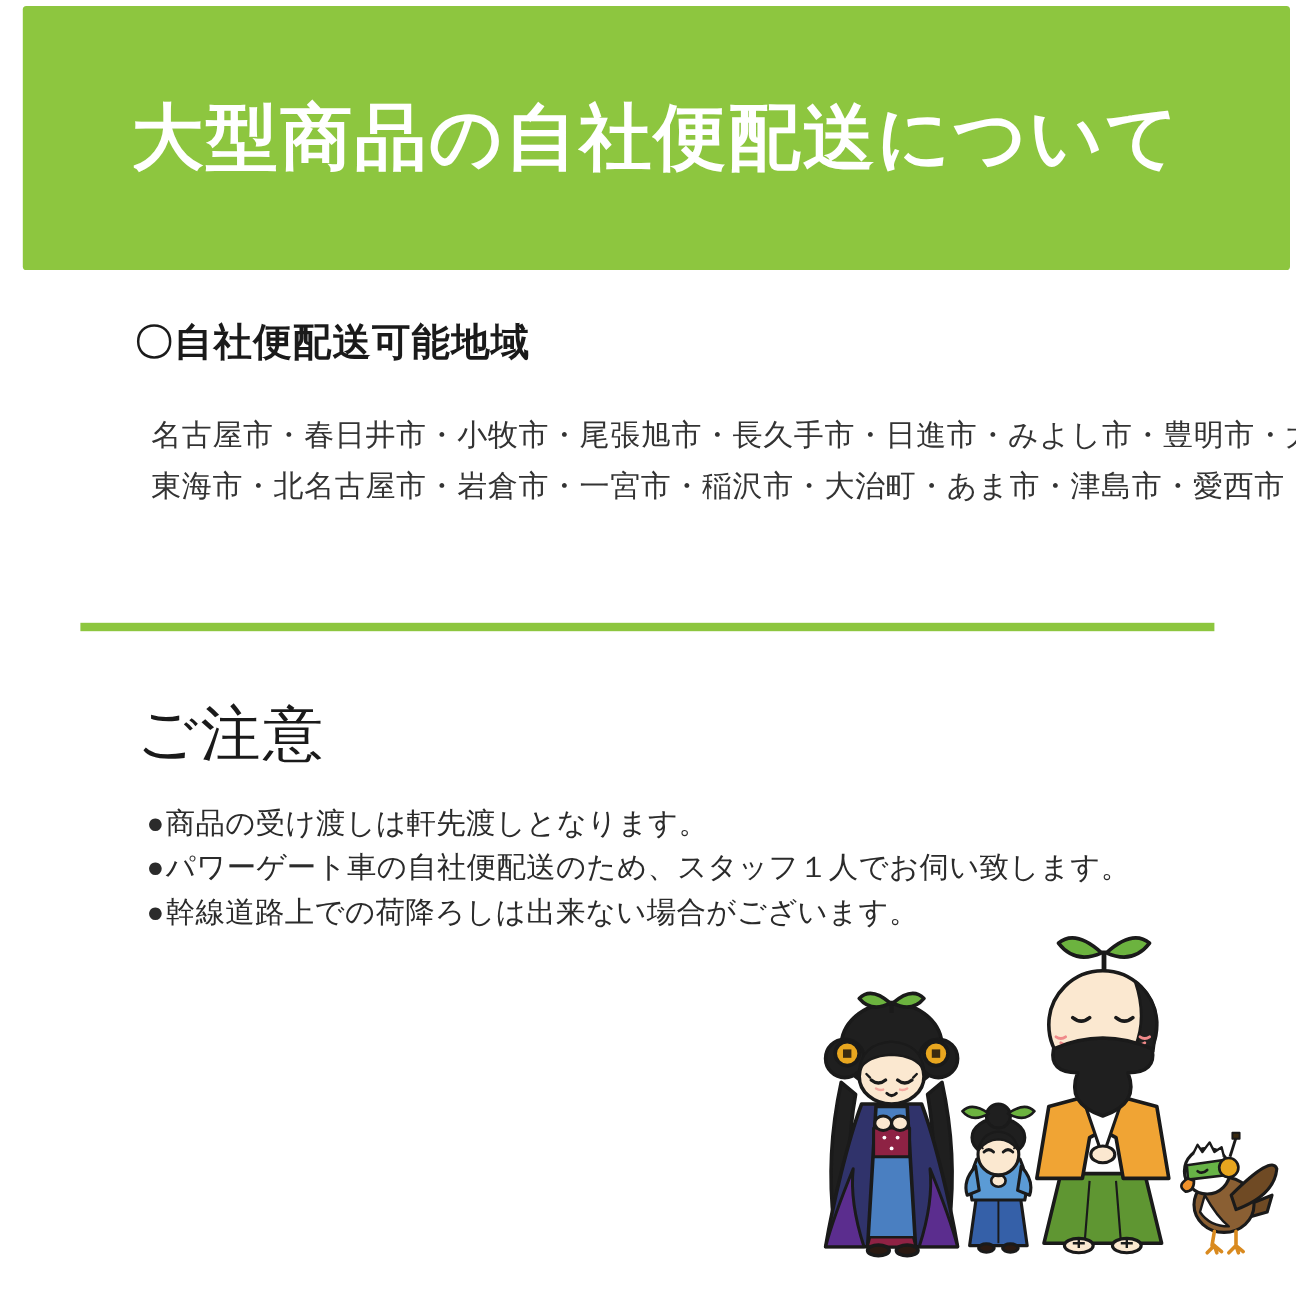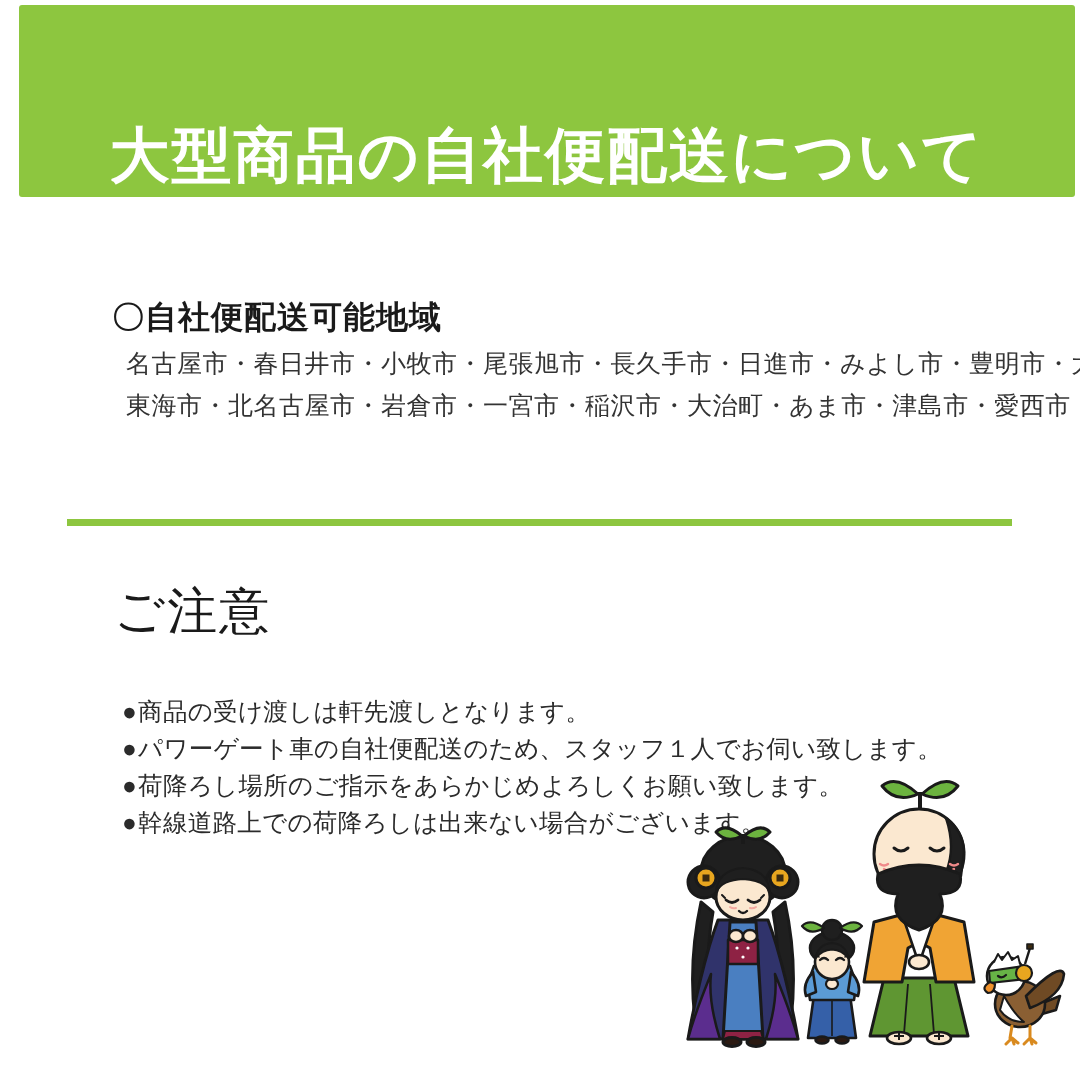--- a/index.html
+++ b/index.html
@@ -8,41 +8,40 @@
     font-family: "Liberation Sans", "DejaVu Sans", sans-serif;
     width: 1080px; height: 1078px;
     position: relative; overflow: hidden;
   }
   .page {
     position: absolute; inset: 0;
     background: #ffffff;
   }
   .banner {
     position: absolute;
-    left: 19px; top: 5px; right: 5px; height: 192px;
+    left: 19px; top: 5px; right: 5px; height: 220px;
     background: #8dc63f;
     border-radius: 3px;
-    display: flex; align-items: flex-end; justify-content: center;
+    display: flex; align-items: center; justify-content: center;
   }
   .banner-title {
     color: #ffffff;
     font-size: 60px;
     font-weight: 700;
     letter-spacing: 2px;
     text-align: center;
     white-space: nowrap;
   }
   .area-heading {
     position: absolute;
     left: 112px; top: 264px;
     font-size: 32px;
     font-weight: 700;
     color: #1a1a1a;
     letter-spacing: 1px;
-    margin-top: 32px;
   }
   .cities {
     position: absolute;
     left: 126px; top: 342px;
     width: 860px;
     font-size: 25px;
     line-height: 42px;
     color: #333333;
     letter-spacing: 0.5px;
   }
@@ -59,21 +58,20 @@
     font-size: 50px;
     font-weight: 400;
     color: #1a1a1a;
     letter-spacing: 2px;
   }
   .notice-list {
     position: absolute;
     left: 122px; top: 668px;
     width: 880px;
     list-style: none;
-    margin-top: 25px;
   }
   .notice-list li {
     font-size: 24.5px;
     line-height: 37px;
     color: #2b2b2b;
     white-space: nowrap;
     letter-spacing: 0.3px;
   }
   .notice-list .bullet { margin-right: 1px; }
   .mascots {
@@ -98,21 +96,20 @@
     <div>東海市・北名古屋市・岩倉市・一宮市・稲沢市・大治町・あま市・津島市・愛西市・蟹江町</div>
   </div>
 
   <div class="divider" style="background: rgb(141, 198, 63);"></div>
 
   <div class="notice-heading">ご注意</div>
 
   <ul class="notice-list">
     <li><span class="bullet">●</span><span>商品の受け渡しは軒先渡しとなります。</span></li>
     <li><span class="bullet">●</span><span>パワーゲート車の自社便配送のため、スタッフ１人でお伺い致します。</span></li>
-    <li><span class="bullet">●</span><span>荷降ろし場所のご指示をあらかじめよろしくお願い致します。</span></li>
     <li><span class="bullet">●</span><span>幹線道路上での荷降ろしは出来ない場合がございます。</span></li>
   </ul>
 
   <svg class="mascots" viewBox="0 0 408 302" xmlns="http://www.w3.org/2000/svg">
 
     <g stroke="#1a1a1a" stroke-width="3" stroke-linejoin="round">
 
       <path d="M33,150 Q20,210 27,268 L43,262 Q36,210 45,160 Z" fill="#1f1f1f"></path>
       <path d="M117,150 Q130,210 123,268 L107,262 Q114,210 105,160 Z" fill="#1f1f1f"></path>
 

